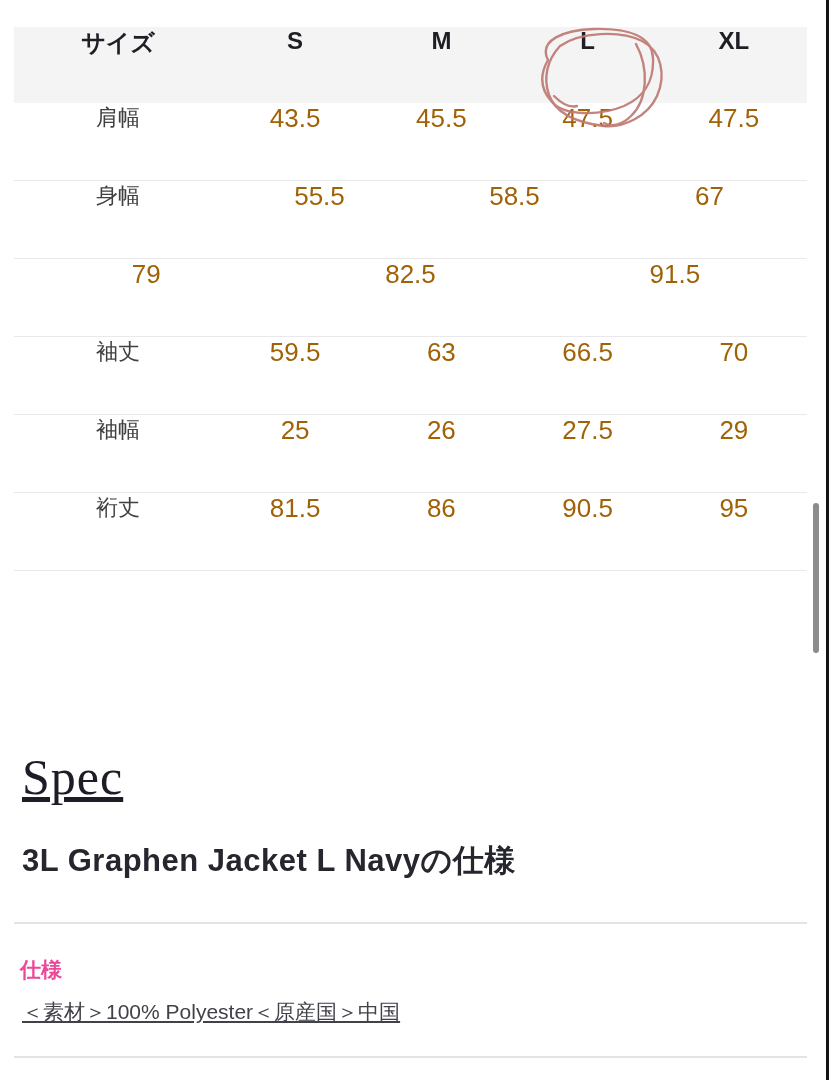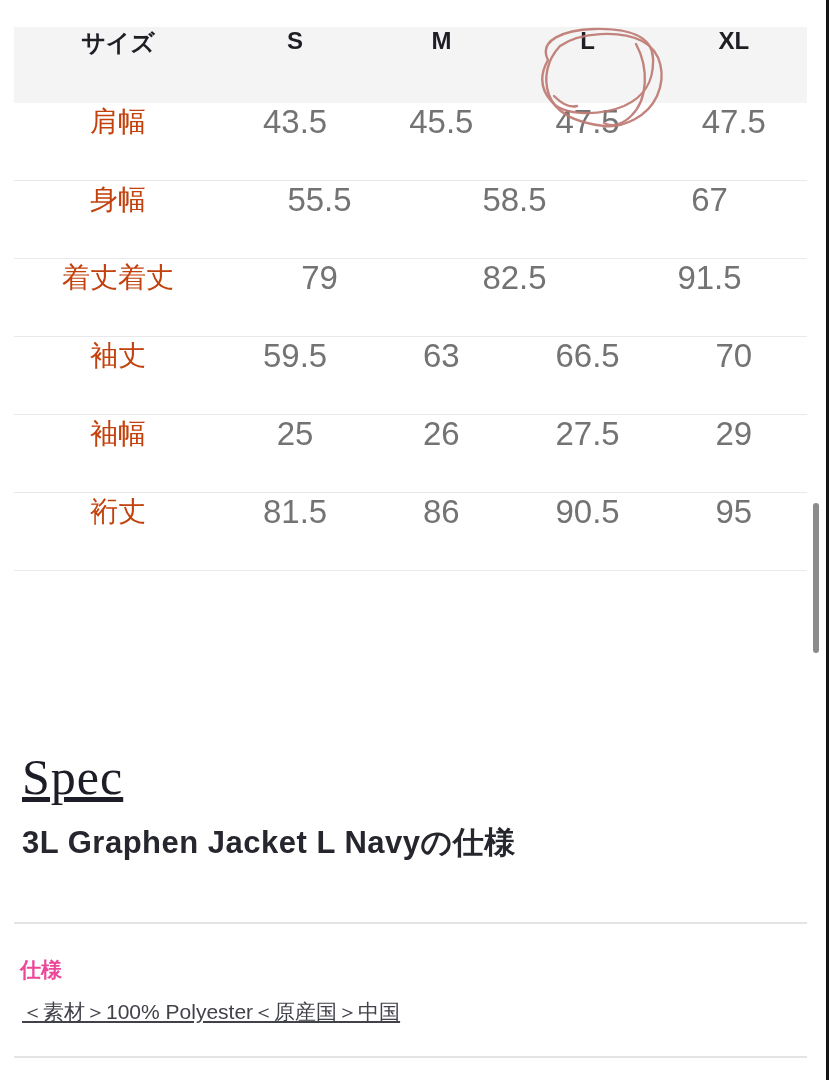--- a/index.html
+++ b/index.html
@@ -30,27 +30,27 @@
     border-bottom: 1px solid #e9e9eb;
     background: #ffffff;
   }
   .t-head {
     height: 76px;
     background: #f4f4f5;
     border-bottom: none;
   }
   .cell {
     text-align: center;
-    color: #737373;
-    font-size: 33px;
+    color: #a16207;
+    font-size: 26px;
   }
   .cell.lbl {
     width: 208px;
-    font-size: 28px;
-    color: #c2410c;
+    font-size: 22px;
+    color: #404040;
   }
   .cell.val {
     flex: 1;
   }
   .t-head .cell {
     font-weight: bold;
     color: #1e1e24;
     font-size: 24px;
   }
 
@@ -72,21 +72,21 @@
     font-family: "Liberation Serif", "DejaVu Serif", serif;
     font-size: 50px;
     font-weight: 400;
     color: #1d1d27;
     letter-spacing: 1px;
     text-decoration: underline;
   }
   .product-title {
     position: absolute;
     left: 22px;
-    top: 822px;
+    top: 840px;
     font-size: 31px;
     font-weight: bold;
     color: #26262f;
     letter-spacing: 0.5px;
   }
   .divider {
     position: absolute;
     left: 14px;
     width: 793px;
     height: 2px;
@@ -153,21 +153,20 @@
     </div>
 
     <div class="t-row">
       <div class="cell lbl">身幅</div>
       <div class="cell val">55.5</div>
       <div class="cell val">58.5</div>
       <div class="cell val">67</div>
     </div>
 
     <div class="t-row">
-      <div class="cell lbl">着丈着丈</div>
       <div class="cell val">79</div>
       <div class="cell val">82.5</div>
       <div class="cell val">91.5</div>
     </div>
 
     <div class="t-row">
       <div class="cell lbl">袖丈</div>
       <div class="cell val">59.5</div>
       <div class="cell val">63</div>
       <div class="cell val">66.5</div>

